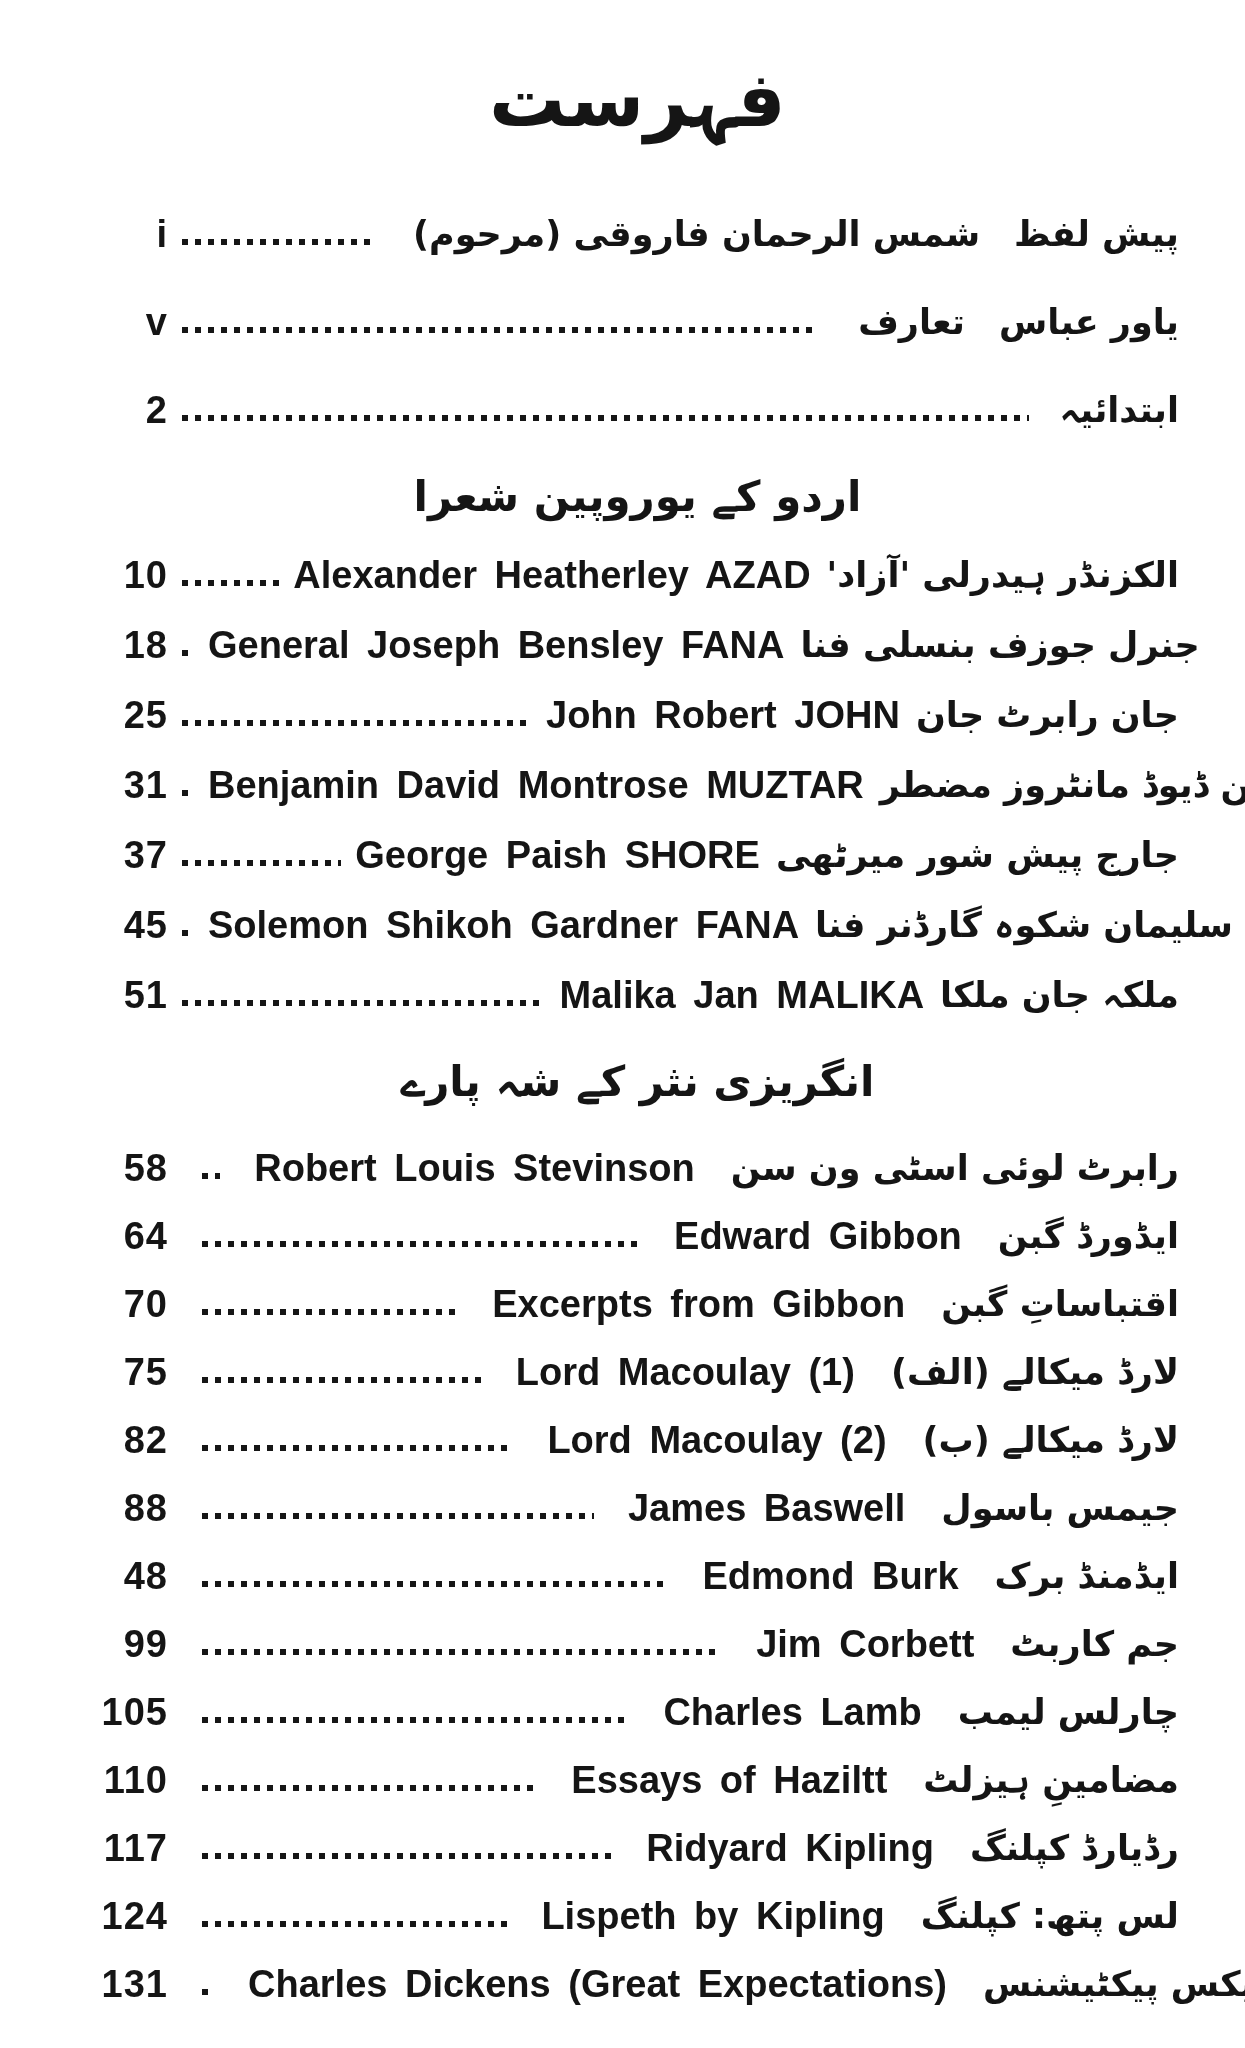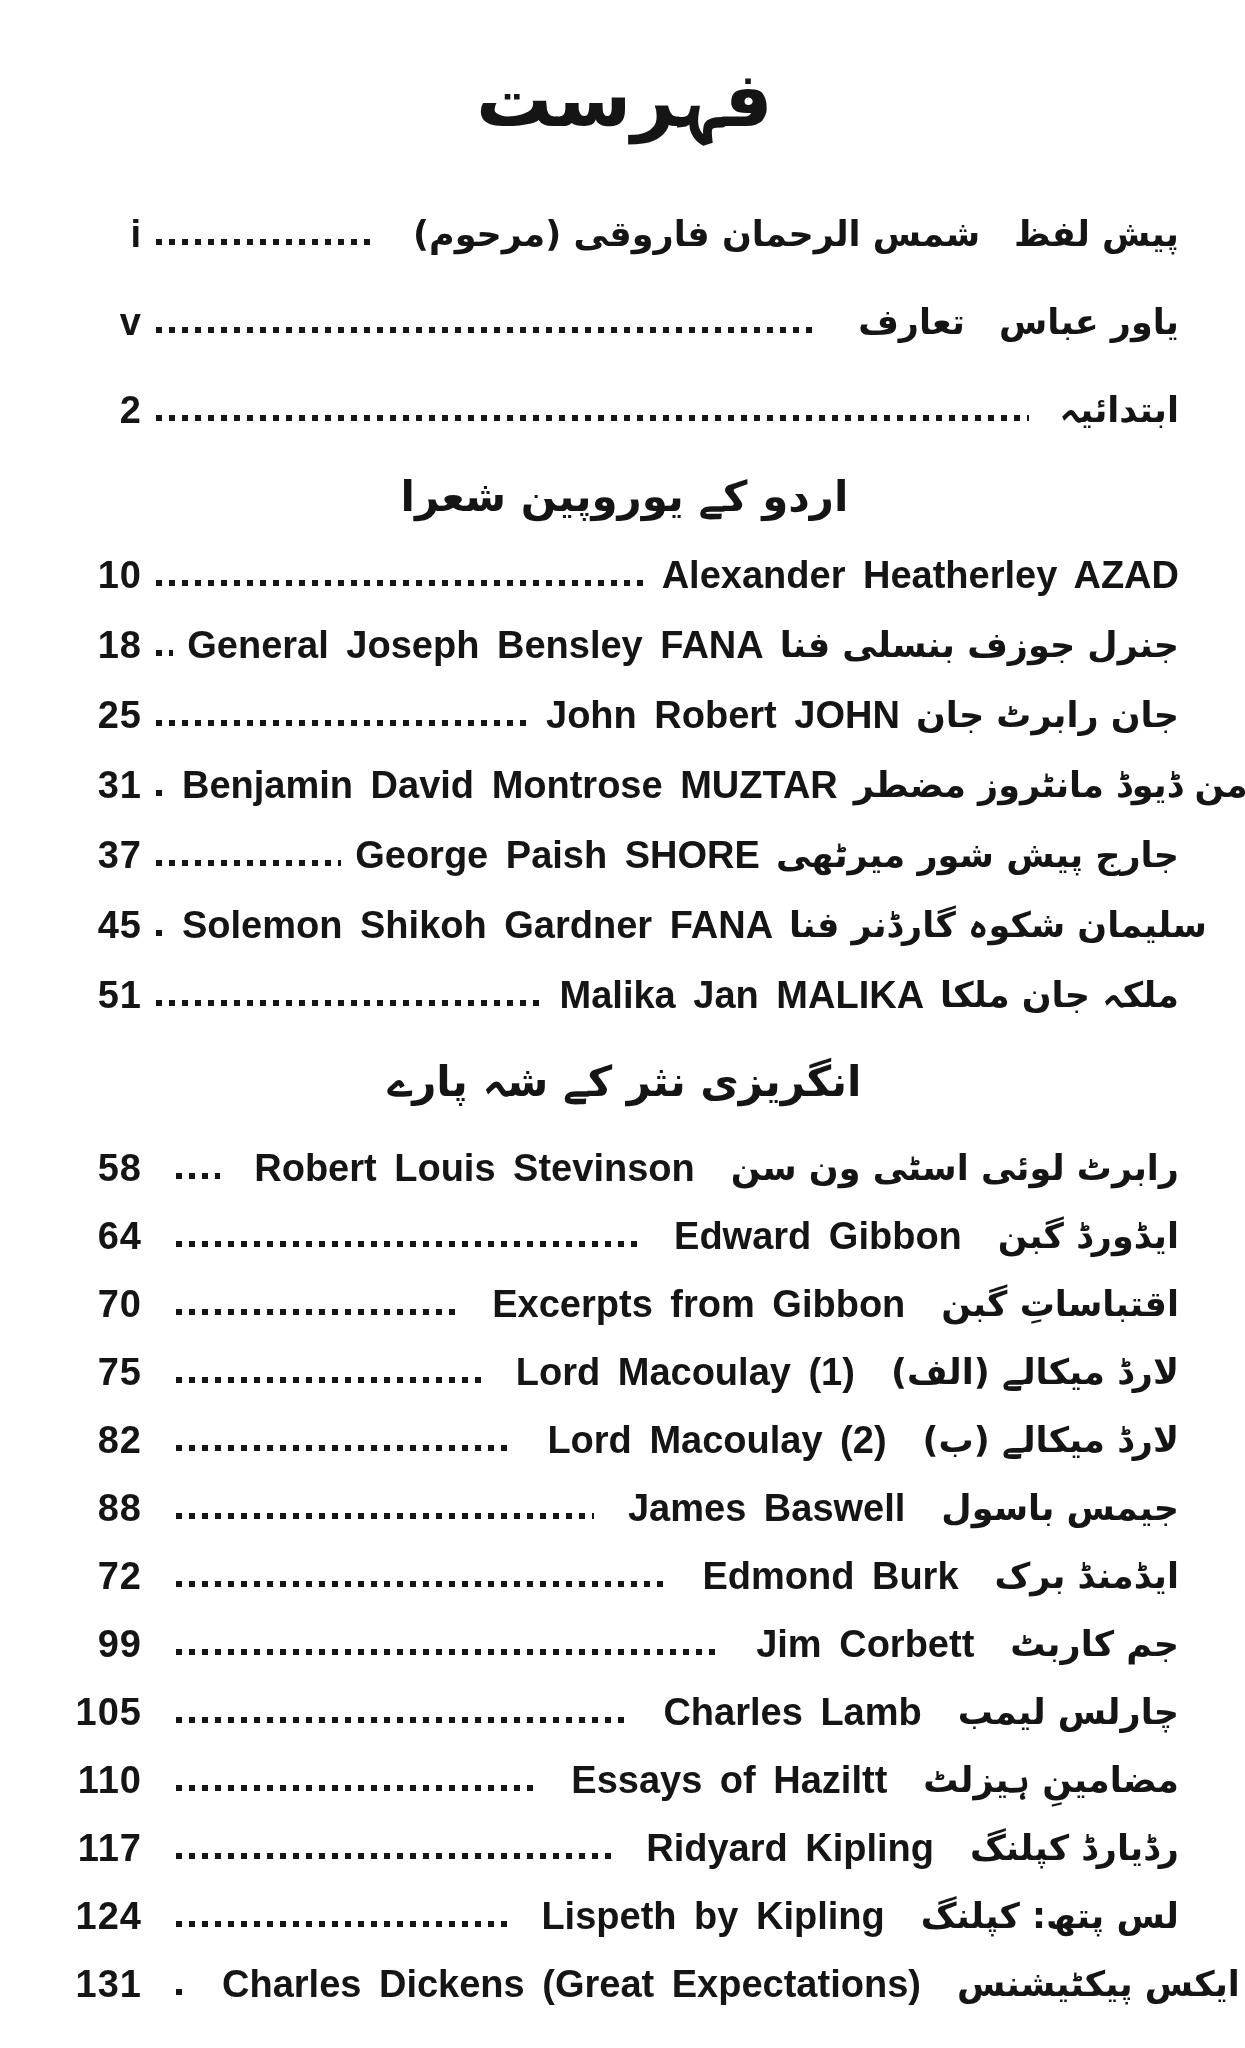--- a/index.html
+++ b/index.html
@@ -2,21 +2,21 @@
 <html lang="ur"><head>
 <meta charset="utf-8">
 <style>
   html,body{margin:0;padding:0;}
   body{
     width:1245px;height:2048px;
     background:#ffffff;color:#151515;
     font-family:"Liberation Sans", sans-serif;
     overflow:hidden;
   }
-  .page{box-sizing:border-box;width:1245px;height:2048px;padding:40px 66px 0 70px;}
+  .page{box-sizing:border-box;width:1245px;height:2048px;padding:40px 66px 0 96px;}
   .title{
     height:120px;line-height:120px;text-align:center;
     font-family:"DejaVu Sans", sans-serif;
     font-size:76px;font-weight:700;margin-bottom:20px;
   }
   .row{display:flex;align-items:center;}
   .front-row{height:88px;}
   .first-front{margin-top:30px;}
   .poetry-row{height:70px;}
   .prose-row{height:68px;gap:20px;}
@@ -80,20 +80,21 @@
     <span class="leader"></span>
     <span class="urdu">ابتدائیہ</span>
   </div>
 
   <div class="sec-header h1">اردو کے یوروپین شعرا</div>
 
   <div class="row poetry-row">
     <span class="num">10</span>
     <span class="leader"></span>
     <span class="eng">Alexander Heatherley AZAD</span>
+    <span class="urdu">الکزنڈر ہیدرلی 'آزاد'</span>
   </div>
 
   <div class="row poetry-row">
     <span class="num">18</span>
     <span class="leader"></span>
     <span class="eng">General Joseph Bensley FANA</span>
     <span class="urdu">جنرل جوزف بنسلی فنا</span>
   </div>
 
   <div class="row poetry-row">
@@ -169,21 +170,21 @@
   </div>
 
   <div class="row prose-row">
     <span class="num">88</span>
     <span class="leader"></span>
     <span class="eng">James Baswell</span>
     <span class="urdu">جیمس باسول</span>
   </div>
 
   <div class="row prose-row">
-    <span class="num">72</span>
+    <span class="num">48</span>
     <span class="leader"></span>
     <span class="eng">Edmond Burk</span>
     <span class="urdu">ایڈمنڈ برک</span>
   </div>
 
   <div class="row prose-row">
     <span class="num">99</span>
     <span class="leader"></span>
     <span class="eng">Jim Corbett</span>
     <span class="urdu">جم کاربٹ</span>

